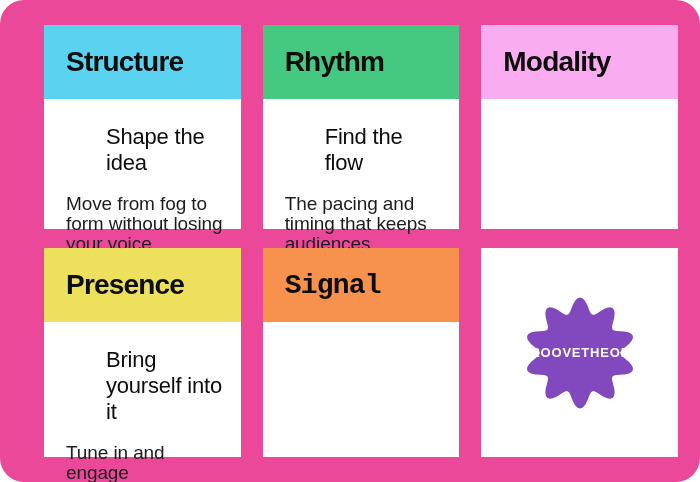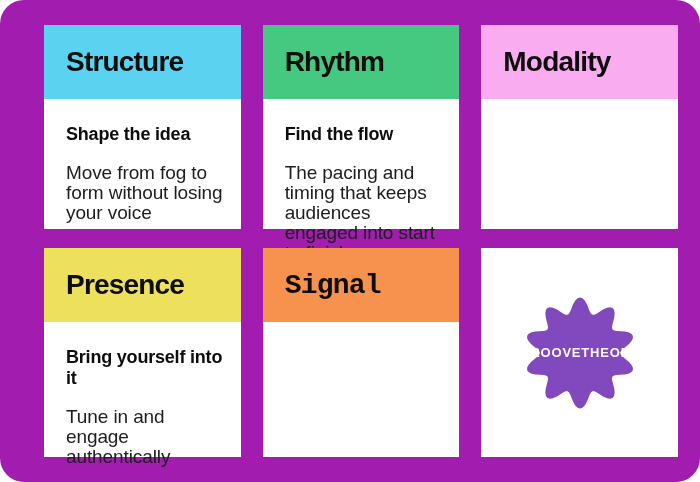--- a/index.html
+++ b/index.html
@@ -36,25 +36,26 @@
     font-size: 28px;
     font-weight: 700;
     letter-spacing: -0.8px;
     color: #0d0d0d;
     white-space: nowrap;
   }
   .card-body {
     padding: 25px 14px 0 22px;
   }
   .card-subtitle {
-    font-size: 18px;
-    font-weight: 700;
+    font-size: 22px;
+    font-weight: 400;
     letter-spacing: -0.2px;
     color: #0d0d0d;
     margin-bottom: 18px;
+    margin-left: 40px;
   }
   .card-text {
     font-size: 19px;
     line-height: 20px;
     letter-spacing: -0.1px;
     color: #1d1d1d;
     max-width: 172px;
   }
   .badge-card {
     justify-content: center;
@@ -81,21 +82,21 @@
     font-weight: 700;
     font-size: 13px;
     line-height: 16px;
     letter-spacing: 0.8px;
     color: #ffffff;
   }
 </style>
 </head>
 <body>
 
-<div class="canvas" style="background: #a21caf; padding-left: 44px;">
+<div class="canvas" style="background: #ec4899; padding-left: 44px;">
 
   <div class="card">
     <div class="card-header" style="background: rgb(91, 211, 240);">
       <div class="card-title">Structure</div>
     </div>
     <div class="card-body">
       <div class="card-subtitle">Shape the idea</div>
       <p class="card-text">Move from fog to form without losing your voice</p>
     </div>
   </div>

